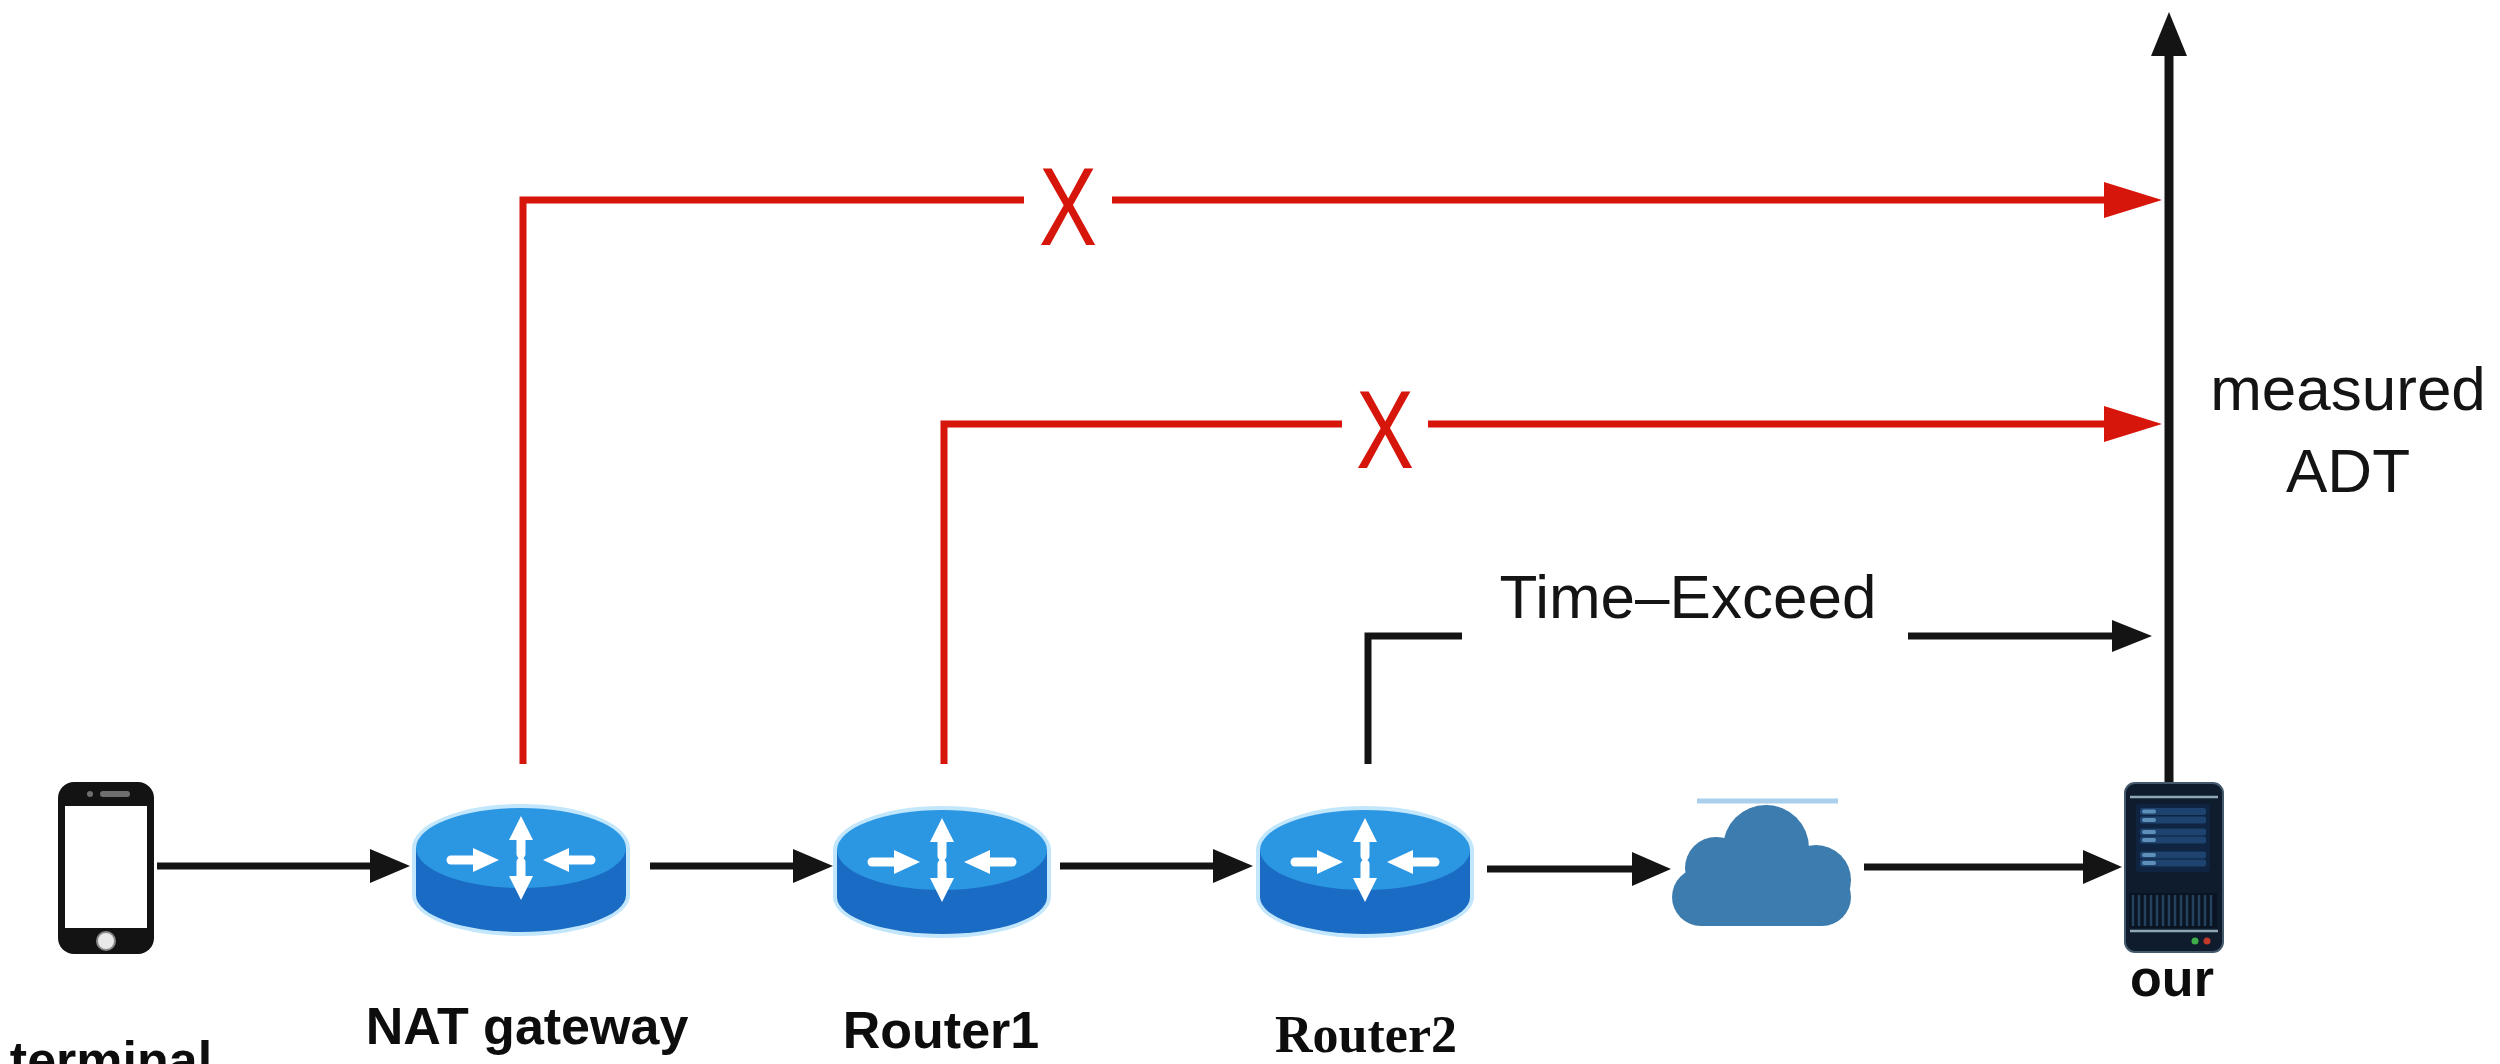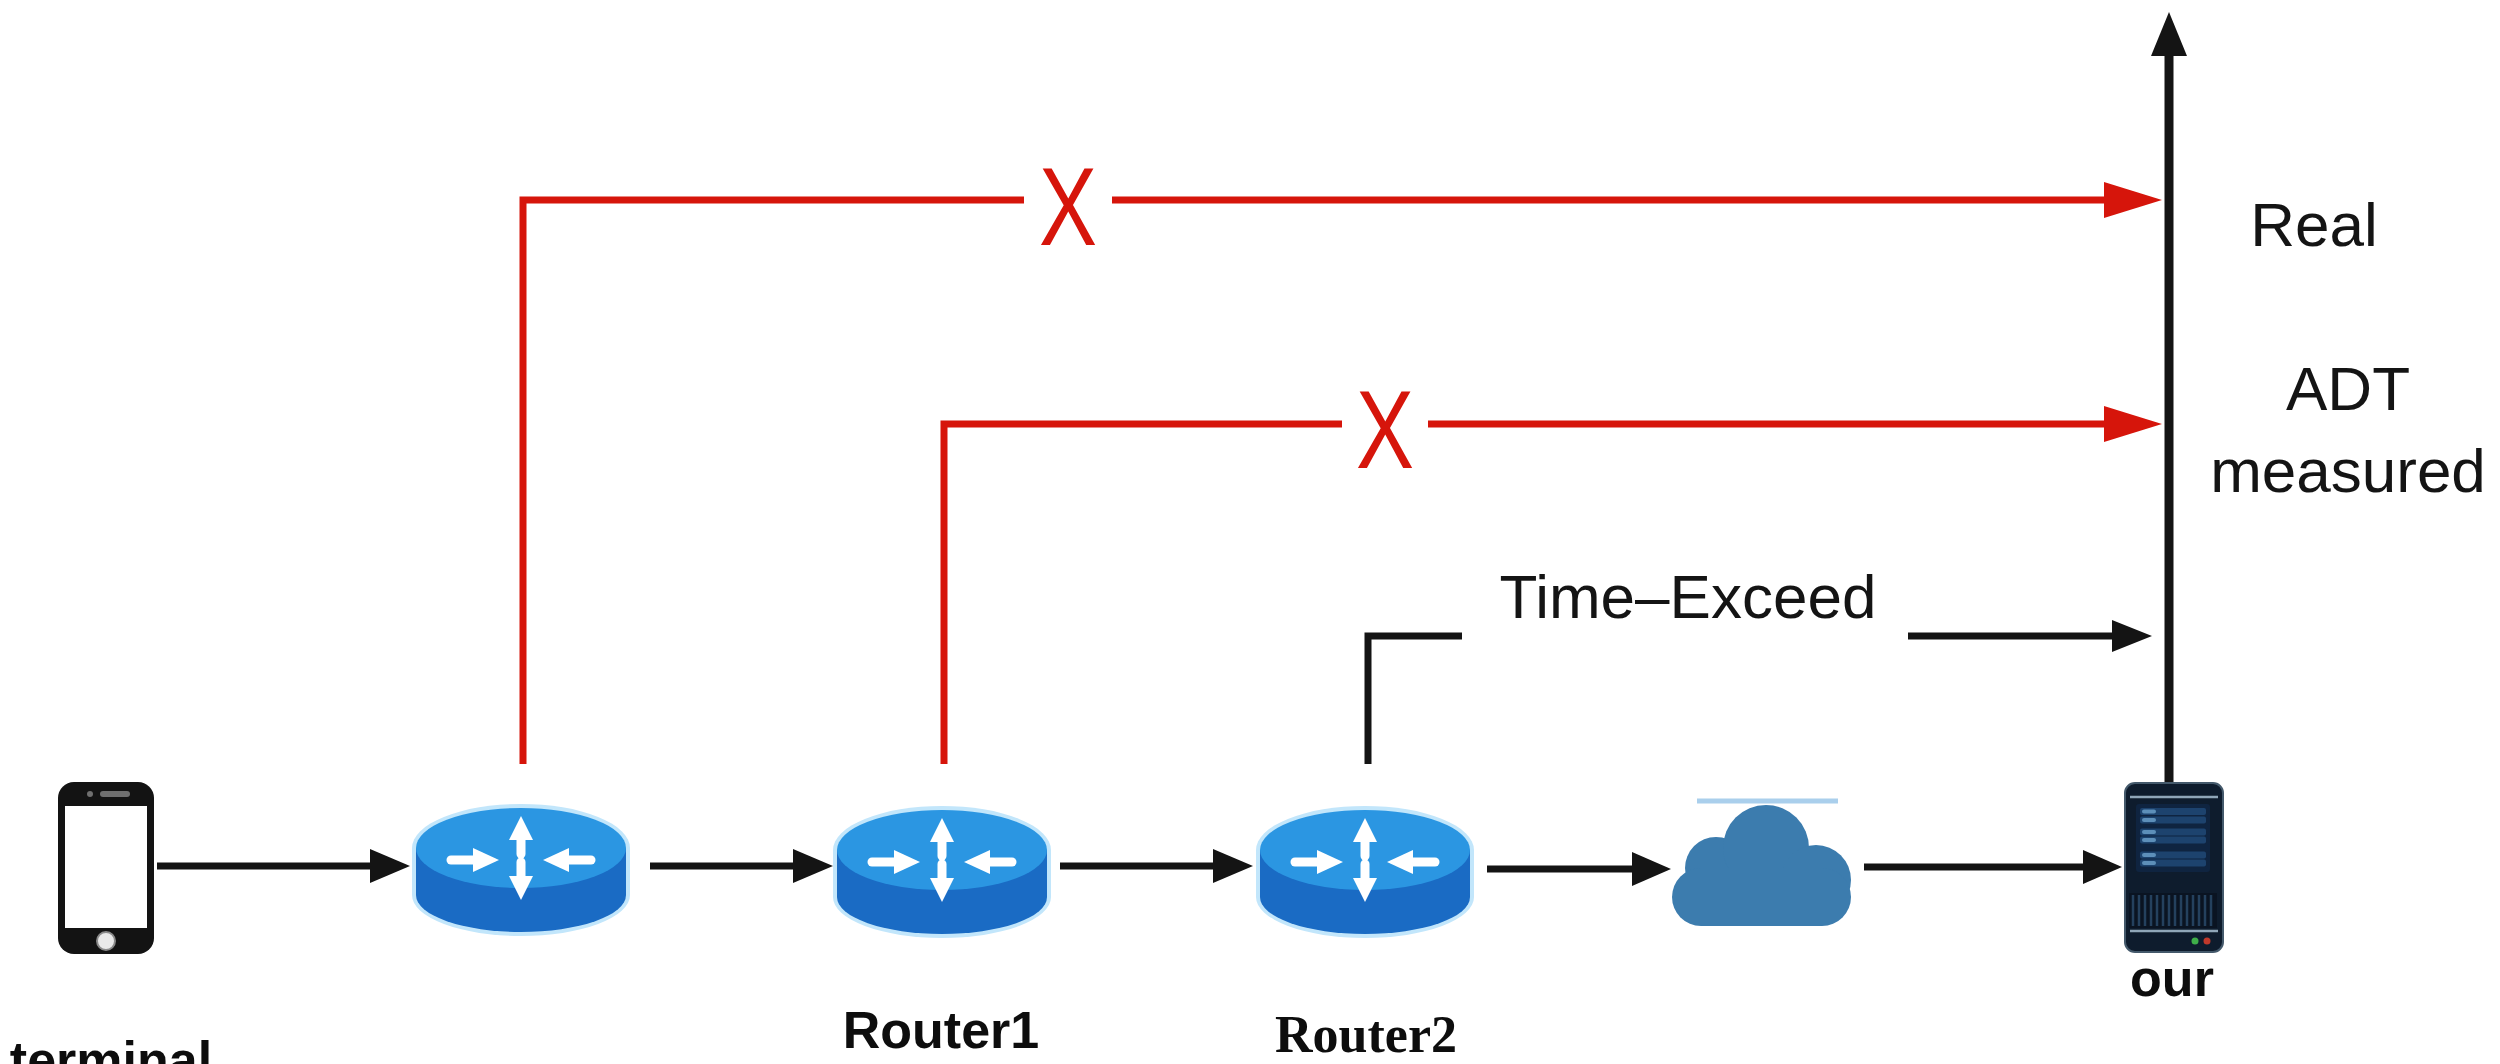--- a/index.html
+++ b/index.html
@@ -184,32 +184,32 @@
       <line x1="85" y1="117" x2="85" y2="148"></line>
         <line x1="91" y1="117" x2="91" y2="148"></line>
     </g>
     <line x1="10" y1="153" x2="98" y2="153" stroke="#8fa6b8" stroke-width="2.5"></line>
     <circle cx="75" cy="163" r="3.5" fill="#3fae49"></circle>
     <circle cx="87" cy="163" r="3.5" fill="#c0392b"></circle>
   </svg>
 
   <div class="node-label" style="left:6px; top:1032px; width:210px;">terminal</div>
 
+  <div class="node-label" style="left:317px; top:998px; width:420px;">NAT gateway</div>
 
   <div class="node-label" style="left:791px; top:1002px; width:300px;">Router1</div>
 
   <div class="node-label" style="left:1216px; top:1006px; width:300px;font-family:Liberation Serif, serif;">Router2</div>
 
 
   <div class="node-label two-line" style="left:2072px; top:950px; width:200px;">
     <div>our</div>
   </div>
 
-  <div class="annot-label" style="left:2214px; top:184px; width:200px;">Real</div>
 
   <div class="annot-label two-line" style="left:2198px; top:348px; width:300px;">
+    <div>measured</div>
     <div>ADT</div>
-    <div>measured</div>
   </div>
 
   <div class="annot-label" style="left:1438px; top:565px; width:500px; line-height:64px;">Time–Exceed</div>
 
 </div>
 
 </body></html>

